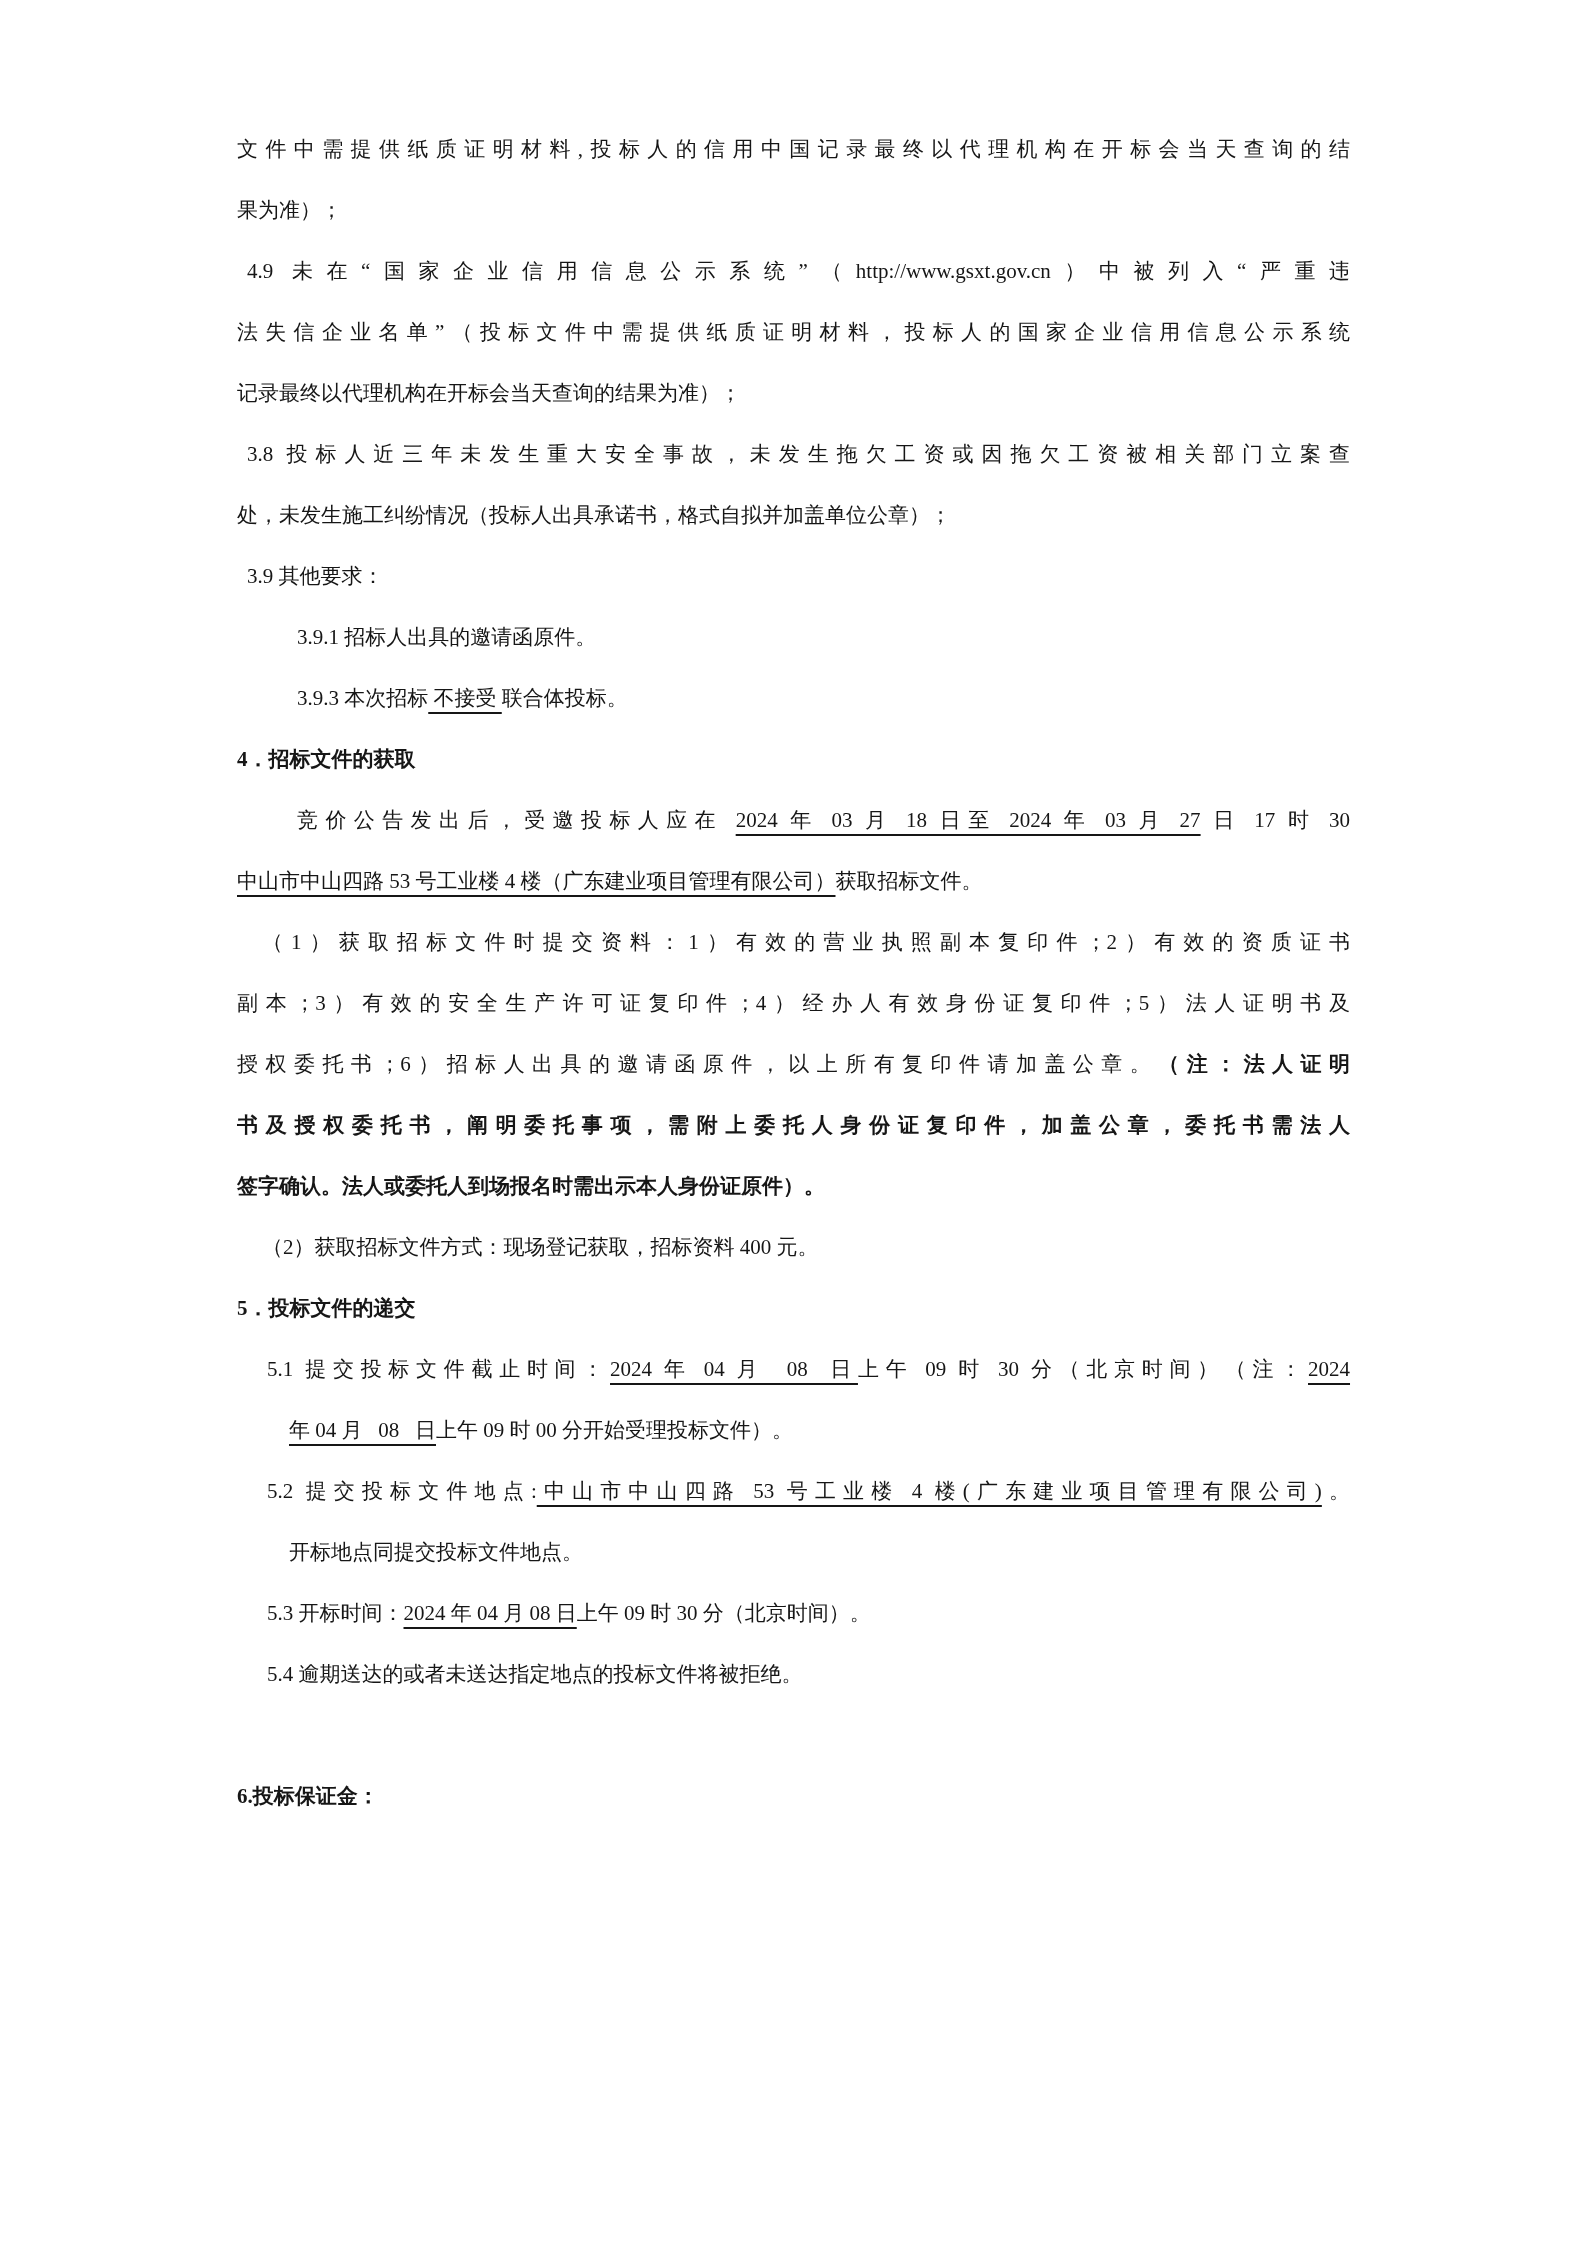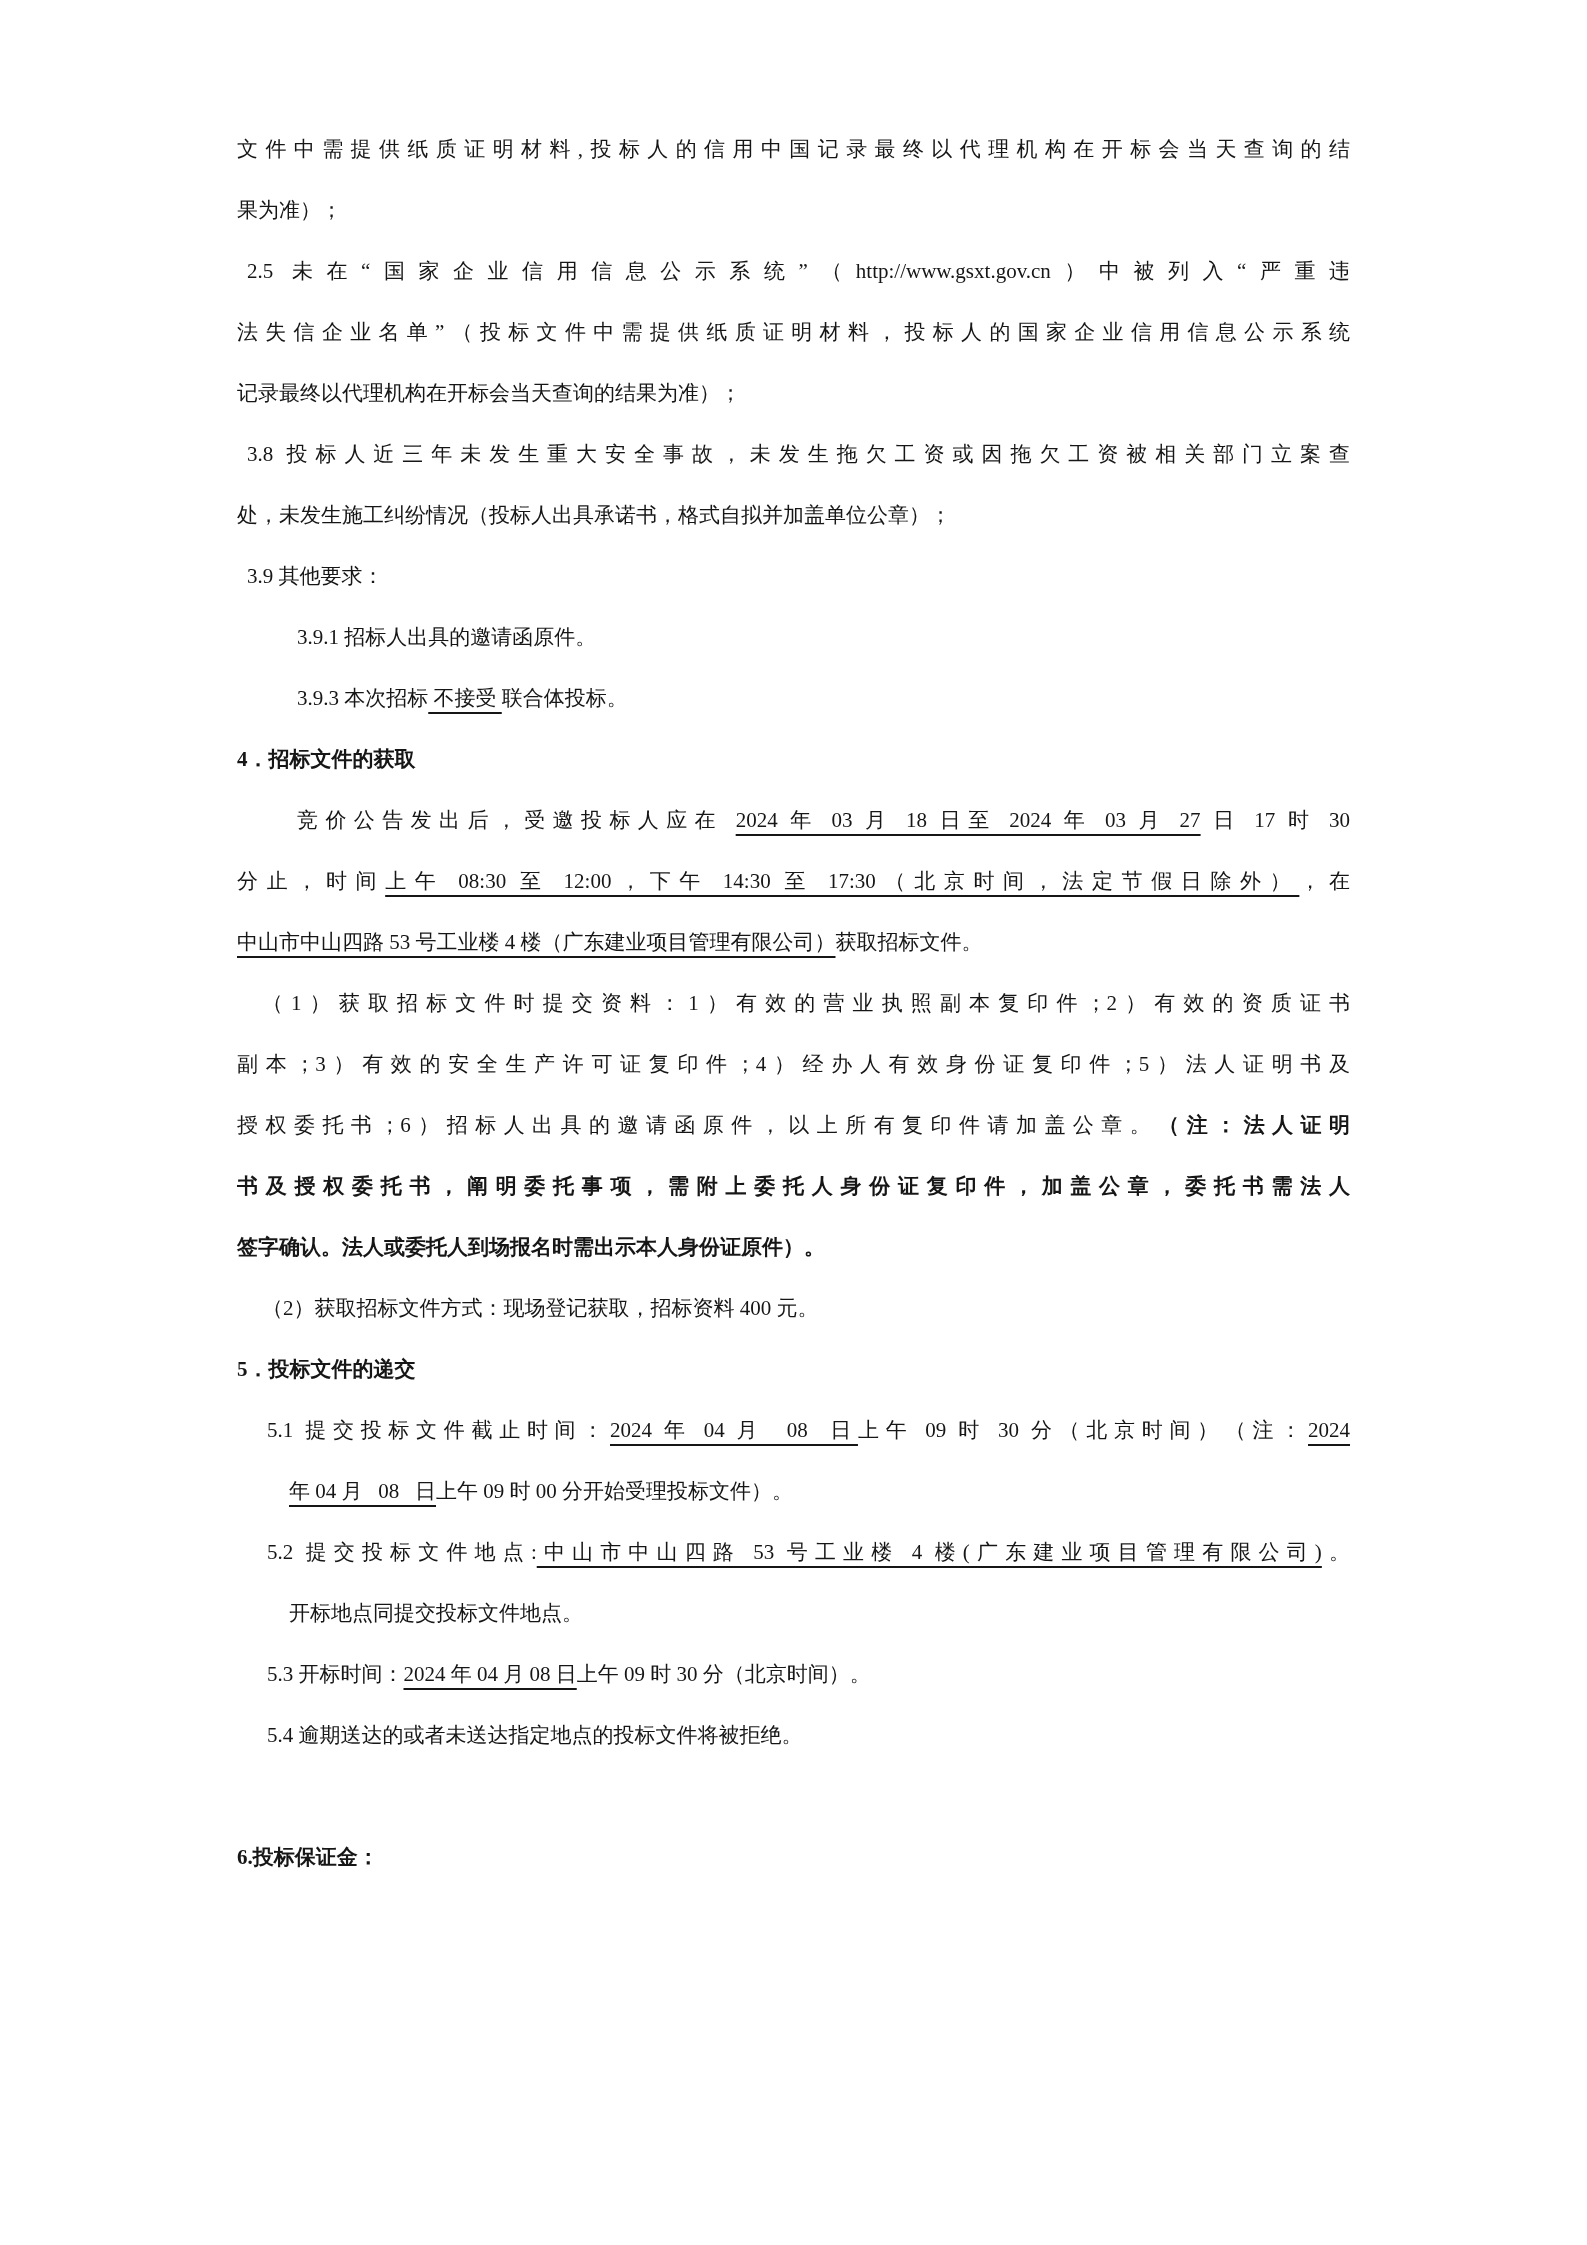--- a/index.html
+++ b/index.html
@@ -49,31 +49,30 @@
   .ind-cont5 { padding-left: 52px; }
   .ind-heading { padding-left: 0; }
 </style>
 </head>
 <body>
 
 <div class="page">
   <div>
       <div class="line ind-none stretch"><span>文件中需提供纸质证明材料,投标人的信用中国记录最终以代理机构在开标会当天查询的结</span></div>
       <div class="line ind-none"><span>果为准）；</span></div>
-      <div class="line ind-item stretch"><span>2.5 未在“国家企业信用信息公示系统”（http://www.gsxt.gov.cn）中被列入“严重违</span></div>
+      <div class="line ind-item stretch"><span>4.9 未在“国家企业信用信息公示系统”（http://www.gsxt.gov.cn）中被列入“严重违</span></div>
       <div class="line ind-none stretch"><span>法失信企业名单”（投标文件中需提供纸质证明材料，投标人的国家企业信用信息公示系统</span></div>
       <div class="line ind-none"><span>记录最终以代理机构在开标会当天查询的结果为准）；</span></div>
       <div class="line ind-item stretch"><span>3.8 投标人近三年未发生重大安全事故，未发生拖欠工资或因拖欠工资被相关部门立案查</span></div>
       <div class="line ind-none"><span>处，未发生施工纠纷情况（投标人出具承诺书，格式自拟并加盖单位公章）；</span></div>
       <div class="line ind-item"><span>3.9 其他要求：</span></div>
       <div class="line ind-sub"><span>3.9.1 招标人出具的邀请函原件。</span></div>
       <div class="line ind-sub"><span>3.9.3 本次招标</span><span class="u"> 不接受 </span><span>联合体投标。</span></div>
       <div class="line ind-heading"><span class="b">4．招标文件的获取</span></div>
       <div class="line ind-para stretch"><span>竞价公告发出后，受邀投标人应在 </span><span class="u">2024 年 03 月 18 日至 2024 年 03 月 27</span><span> 日 17 时 30</span></div>
-      <div class="line ind-none stretch"><span>分止，时间</span><span class="u">上午 08:30 至 12:00，下午 14:30 至 17:30（北京时间，法定节假日除外）</span><span>，在</span></div>
       <div class="line ind-none"><span class="u">中山市中山四路 53 号工业楼 4 楼（广东建业项目管理有限公司）</span><span>获取招标文件。</span></div>
       <div class="line ind-para2 stretch"><span>（1）获取招标文件时提交资料：1）有效的营业执照副本复印件；2）有效的资质证书</span></div>
       <div class="line ind-none stretch"><span>副本；3）有效的安全生产许可证复印件；4）经办人有效身份证复印件；5）法人证明书及</span></div>
       <div class="line ind-none stretch"><span>授权委托书；6）招标人出具的邀请函原件，以上所有复印件请加盖公章。</span><span class="b">（注：法人证明</span></div>
       <div class="line ind-none stretch"><span class="b">书及授权委托书，阐明委托事项，需附上委托人身份证复印件，加盖公章，委托书需法人</span></div>
       <div class="line ind-none"><span class="b">签字确认。法人或委托人到场报名时需出示本人身份证原件）。</span></div>
       <div class="line ind-para2"><span>（2）获取招标文件方式：现场登记获取，招标资料 400 元。</span></div>
       <div class="line ind-heading"><span class="b">5．投标文件的递交</span></div>
       <div class="line ind-item5 stretch"><span>5.1 提交投标文件截止时间：</span><span class="u">2024 年 04 月  08  日</span><span>上午 09 时 30 分（北京时间）（注：</span><span class="u">2024</span></div>
       <div class="line ind-cont5"><span class="u">年 04 月  08  日</span><span>上午 09 时 00 分开始受理投标文件）。</span></div>

